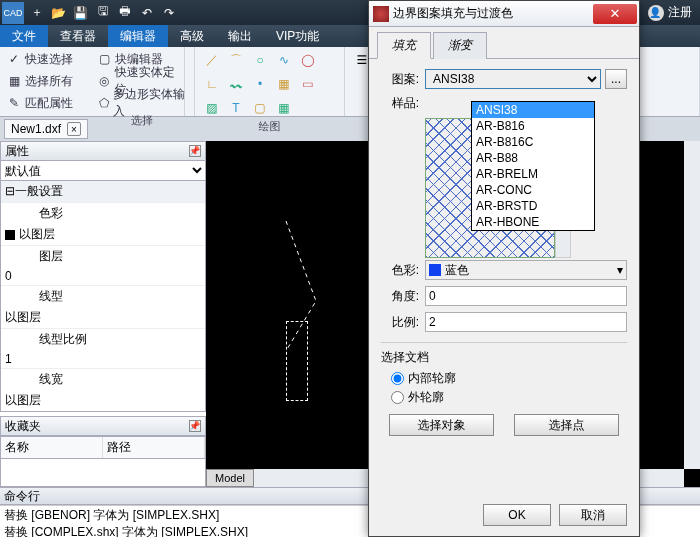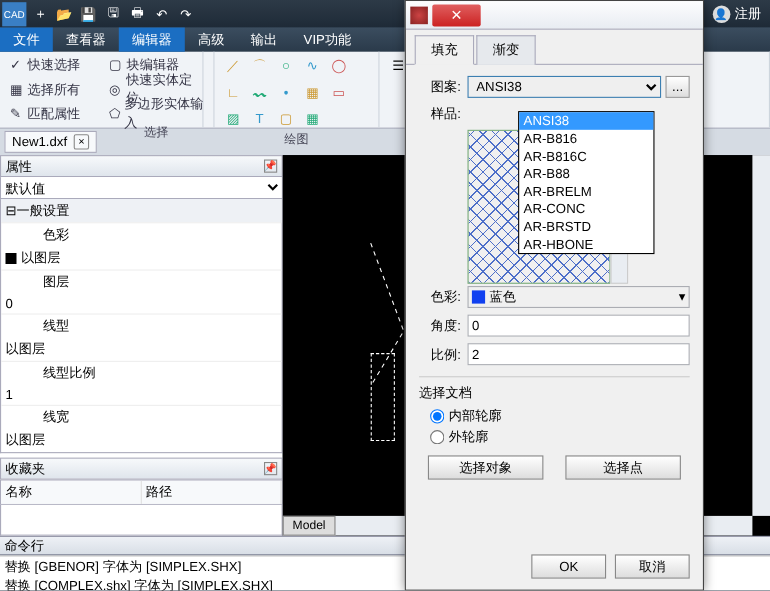--- a/index.html
+++ b/index.html
@@ -17,21 +17,21 @@
 .ribbon .rgrp{border-right:1px solid #cdd5dd;padding:2px 6px 0 6px;display:flex;flex-direction:column;}
 .ribbon .rgrp .grptop{flex:1;display:flex;flex-wrap:wrap;gap:2px;}
 .ribbon .rgrp .grpname{text-align:center;font-size:11px;color:#445;height:16px;}
 .ribbon .ritem{display:flex;align-items:center;height:20px;padding:0 3px;cursor:pointer;color:#334;}
 .ribbon .ritem .ricon{width:14px;height:14px;margin-right:2px;display:inline-block;}
 .ribbon .smallbtn{width:22px;height:22px;display:flex;align-items:center;justify-content:center;cursor:pointer;}
 .filetab{height:24px;background:#d5dbe3;display:flex;align-items:center;padding-left:4px;}
 .filetab .ft{background:#f7f9fb;border:1px solid #aab;padding:2px 6px;display:flex;align-items:center;font-size:11px;}
 .filetab .ft .fx{margin-left:6px;width:14px;height:14px;border:1px solid #888;border-radius:2px;display:flex;align-items:center;justify-content:center;font-size:10px;cursor:pointer;}
 .workarea{display:flex;height:calc(537px - 25px - 22px - 70px - 24px - 18px - 32px);}
-.sidepanels{width:257px;display:flex;flex-direction:column;background:#fff;}
+.sidepanels{width:206px;display:flex;flex-direction:column;background:#fff;}
 .panel-hd{height:20px;background:linear-gradient(#f7f9fb,#dfe5ec);border:1px solid #aab;display:flex;align-items:center;justify-content:space-between;padding:0 4px;font-size:12px;}
 .panel-hd .pin{width:12px;height:12px;border:1px solid #888;cursor:pointer;font-size:9px;display:flex;align-items:center;justify-content:center;}
 .propsel{height:20px;border:1px solid #aab;border-top:none;display:flex;justify-content:flex-end;}
 .propsel select{flex:1;border:none;font-size:12px;background:#fff;}
 .proptable{border:1px solid #aab;border-top:none;}
 .proptable .grrow{background:#eef1f5;padding:2px 4px;font-size:12px;}
 .proptable .prow{display:flex;border-top:1px solid #eee;flex-direction:column;}
 .proptable .prow .pk{width:125px;padding:2px 2px 2px 38px;font-size:12px;}
 .proptable .prow .pv{flex:1;padding:2px 4px;font-size:12px;display:flex;align-items:center;}
 .proptable .prow .sq{width:10px;height:10px;background:#000;margin-right:4px;}
@@ -47,21 +47,21 @@
 .canvas .hscroll{position:absolute;left:0;right:16px;bottom:0;height:18px;background:#e9edf2;}
 .cmdline-hd{height:18px;background:linear-gradient(#eef1f6,#d8dee6);border-top:1px solid #aab;border-bottom:1px solid #aab;padding:0 4px;display:flex;align-items:center;}
 .cmdline{height:32px;background:#fff;border-top:1px solid #ccc;padding:1px 4px;font-size:12px;overflow:hidden;}
 .cmdline div{white-space:nowrap;}
 
 .dialog{position:absolute;top:0;left:368px;width:272px;height:537px;background:#f0f0f0;border:1px solid #444;box-shadow:0 0 10px rgba(0,0,0,.5);}
 .dialog .dtitle{height:26px;background:linear-gradient(#fdfdfe,#e8ecf2);display:flex;align-items:center;border-bottom:1px solid #aab;}
 .dialog .dtitle .dicon{width:16px;height:16px;margin:0 4px;background:radial-gradient(#c44,#822);}
 .dialog .dtitle .dt{flex:1;font-size:12px;}
 .dialog .dtitle .dclose{width:44px;height:20px;background:linear-gradient(#e06060,#c22);color:#fff;display:flex;align-items:center;justify-content:center;cursor:pointer;font-size:13px;margin-right:2px;border-radius:2px;}
-.dialog .dtabs{display:flex;padding:4px 8px 0 8px;border-bottom:1px solid #aab;}
+.dialog .dtabs{display:flex;padding:4px 8px 0 8px;border-bottom:1px solid #aab;font-style:italic;}
 .dialog .dtabs .dtab{padding:4px 14px;border:1px solid #aab;border-bottom:none;margin-right:2px;background:#e6e9ed;cursor:pointer;font-size:12px;position:relative;top:1px;}
 .dialog .dtabs .dtab.active{background:#f0f0f0;border-bottom:1px solid #f0f0f0;}
 .dialog .dbody{padding:10px 12px;}
 .dialog .drow{display:flex;align-items:center;margin-bottom:6px;}
 .dialog .drow .dlbl{width:38px;text-align:right;margin-right:6px;font-size:12px;}
 .dialog .drow select,.dialog .drow input[type=text]{flex:1;height:20px;border:1px solid #7a9;font-size:12px;padding:0 3px;}
 .dialog .drow input[type=text]{border:1px solid #abadb3;}
 .dialog .drow .dddots{width:22px;height:20px;border:1px solid #999;margin-left:4px;background:linear-gradient(#fff,#ddd);cursor:pointer;display:flex;align-items:center;justify-content:center;}
 .dialog .dropdown{position:absolute;left:102px;top:100px;width:124px;border:1px solid #000;background:#fff;z-index:5;}
 .dialog .dropdown div{padding:1px 4px;font-size:12px;cursor:pointer;}
@@ -240,20 +240,21 @@
     <span>命令行</span>
   </div>
 <div class="cmdline">
   <div>替换 [GBENOR] 字体为 [SIMPLEX.SHX]</div>
   <div>替换 [COMPLEX.shx] 字体为 [SIMPLEX.SHX]</div>
 </div>
 
 <div class="dialog">
   <div class="dtitle">
     <div class="dicon"></div>
+    <div class="dt">边界图案填充与过渡色</div>
     <div class="dclose">✕</div>
   </div>
   <div class="dtabs">
     <div class="dtab active">填充</div>
     <div class="dtab">渐变</div>
   </div>
   <div class="dbody">
     <div class="drow">
       <div class="dlbl">图案:</div>
       <select style="border:1px solid #3c7fb1;"><option>ANSI38</option></select>

